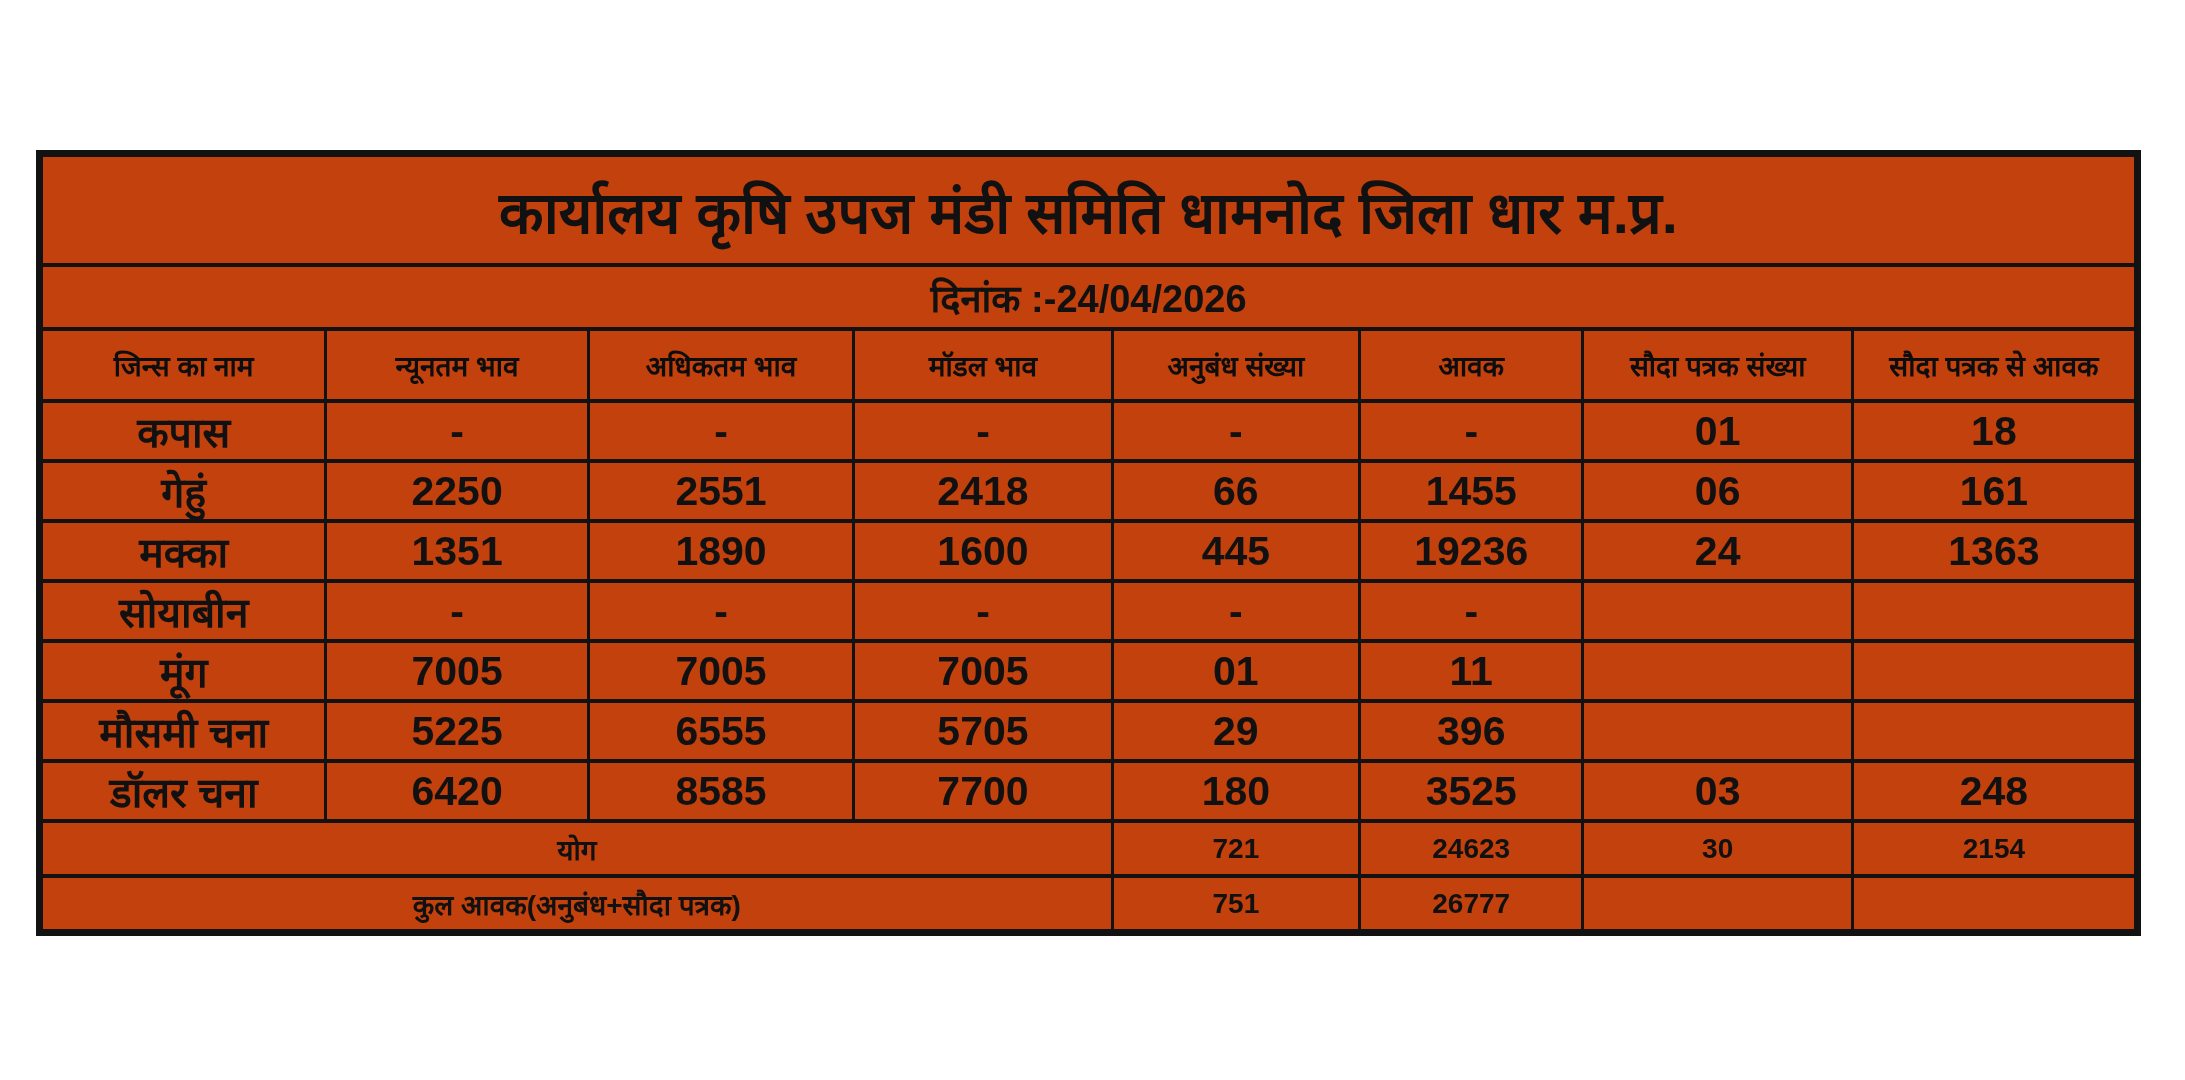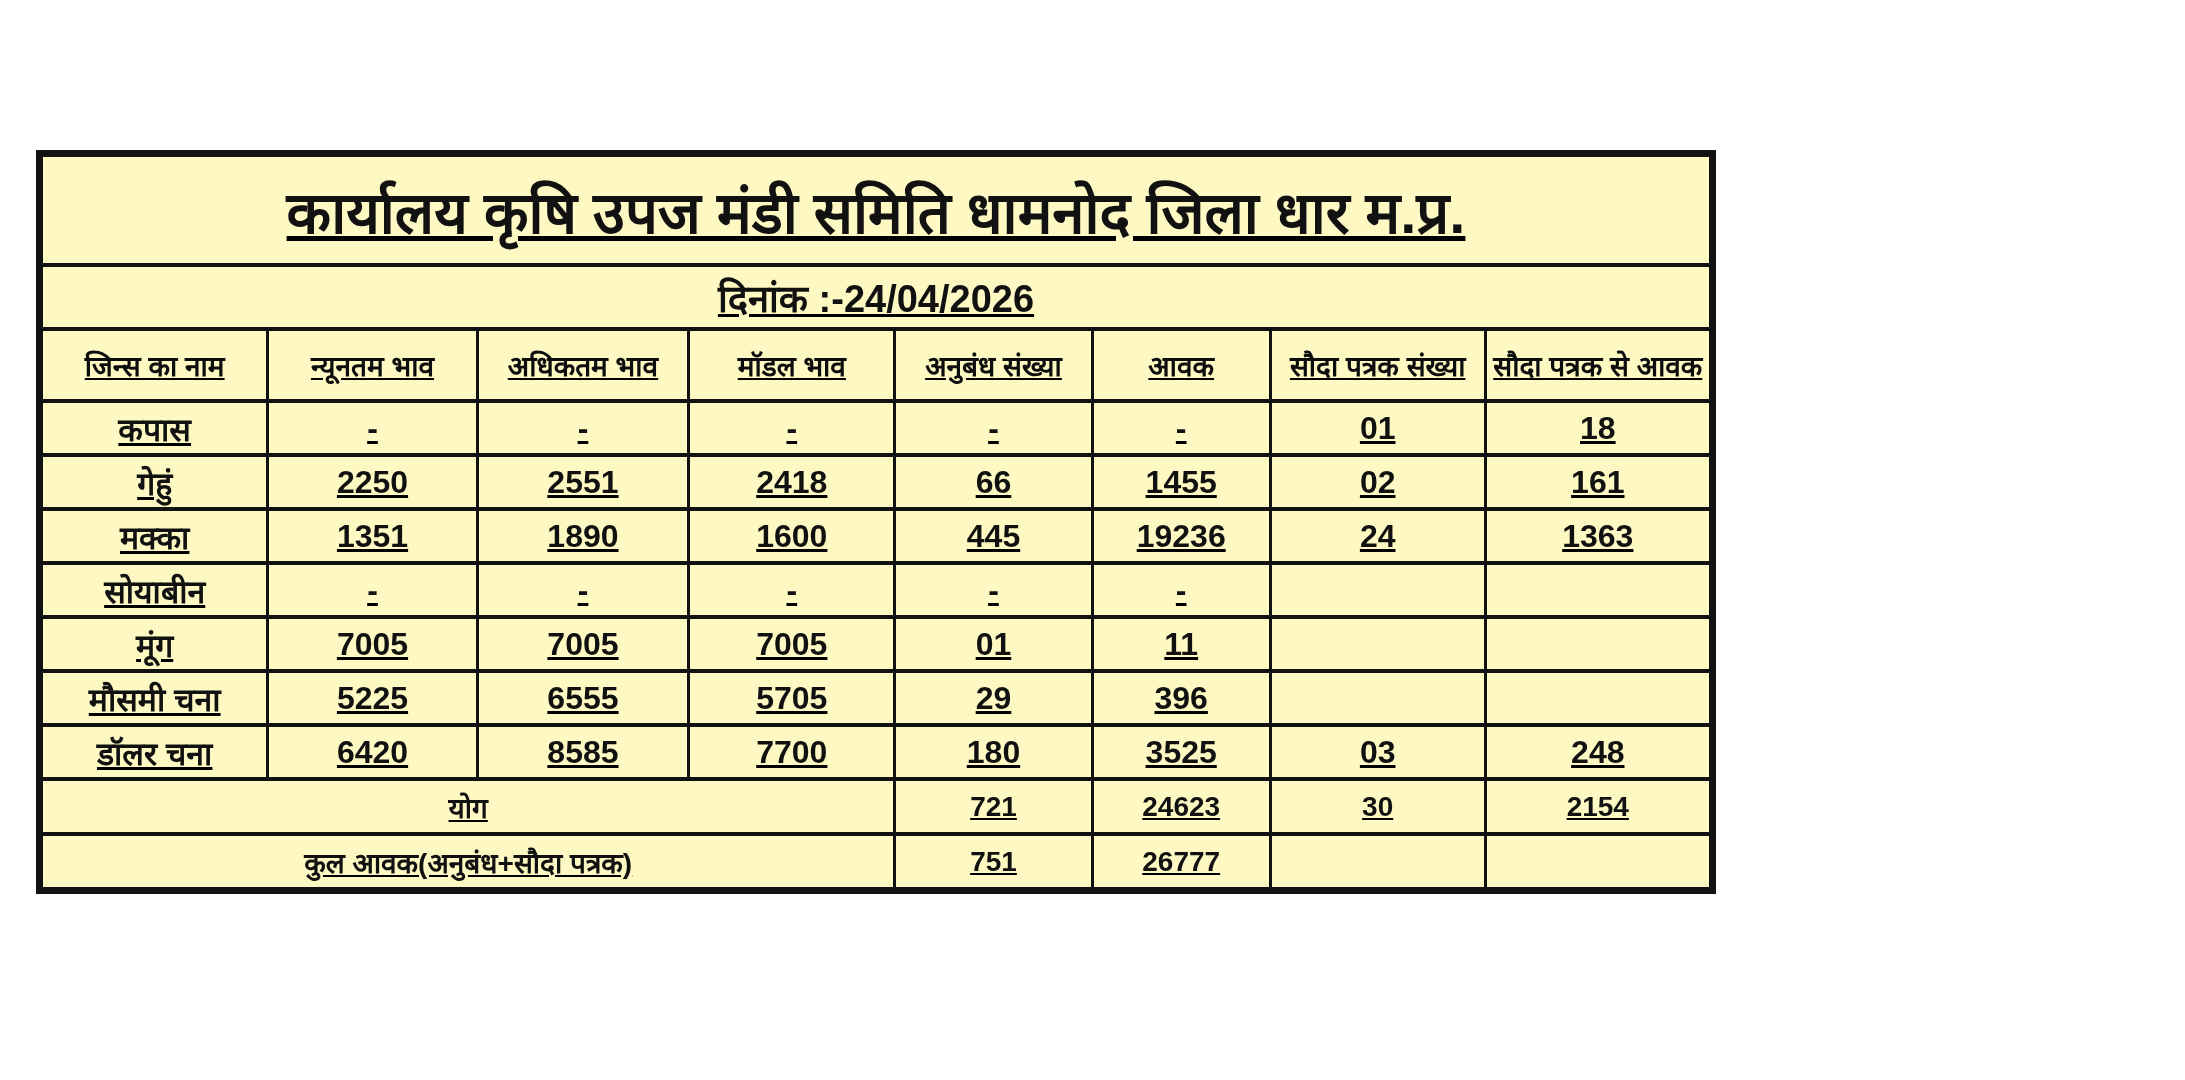--- a/index.html
+++ b/index.html
@@ -6,26 +6,25 @@
   #page{
     position:relative;
     width:2185px;height:1080px;
     background:#ffffff;
     font-family:"Liberation Sans","DejaVu Sans",sans-serif;
     overflow:hidden;
   }
   table.report{
     position:absolute;
     left:36px;top:150px;
-    width:1680px;
+    width:2105px;
     border-collapse:collapse;
     table-layout:fixed;
     border:7px solid #121212;
-    background:#fef9c3;
-    text-decoration:underline;
+    background:#c2410c;
   }
   table.report td{
     border:3px solid #121212;
     border-top-width:4px;
     border-bottom-width:4px;
     text-align:center;
     vertical-align:middle;
     font-weight:bold;
     color:#111111;
     padding:0 4px;
@@ -47,21 +46,21 @@
     font-size:38px;
     text-align:left;
     padding-left:10px;
     color:var(--green);
   }
   tr.header-row td{
     height:68px;
     font-size:28px;
     color:#0d0d0d;
   }
-  tr.data-row td{height:50px;font-size:32px;}
+  tr.data-row td{height:50px;font-size:41px;}
   tr.total-row td{height:51px;font-size:28px;}
   td.c-name{color:#0d0d0d;}
   td.c-price{color:#3e3e3e;}
   td.c-purple{color:var(--purple);}
   td.span-label{color:#0d0d0d;}
 </style>
 </head>
 <body>
 
 <div id="page">
@@ -109,21 +108,21 @@
       <td class="c-purple">18</td>
     </tr>
 
     <tr class="data-row">
       <td class="c-name">गेहुं</td>
       <td class="c-price">2250</td>
       <td class="c-price">2551</td>
       <td class="c-price">2418</td>
       <td class="c-purple">66</td>
       <td class="c-purple">1455</td>
-      <td class="c-purple">02</td>
+      <td class="c-purple">06</td>
       <td class="c-purple">161</td>
     </tr>
 
     <tr class="data-row">
       <td class="c-name">मक्का</td>
       <td class="c-price">1351</td>
       <td class="c-price">1890</td>
       <td class="c-price">1600</td>
       <td class="c-purple">445</td>
       <td class="c-purple">19236</td>

